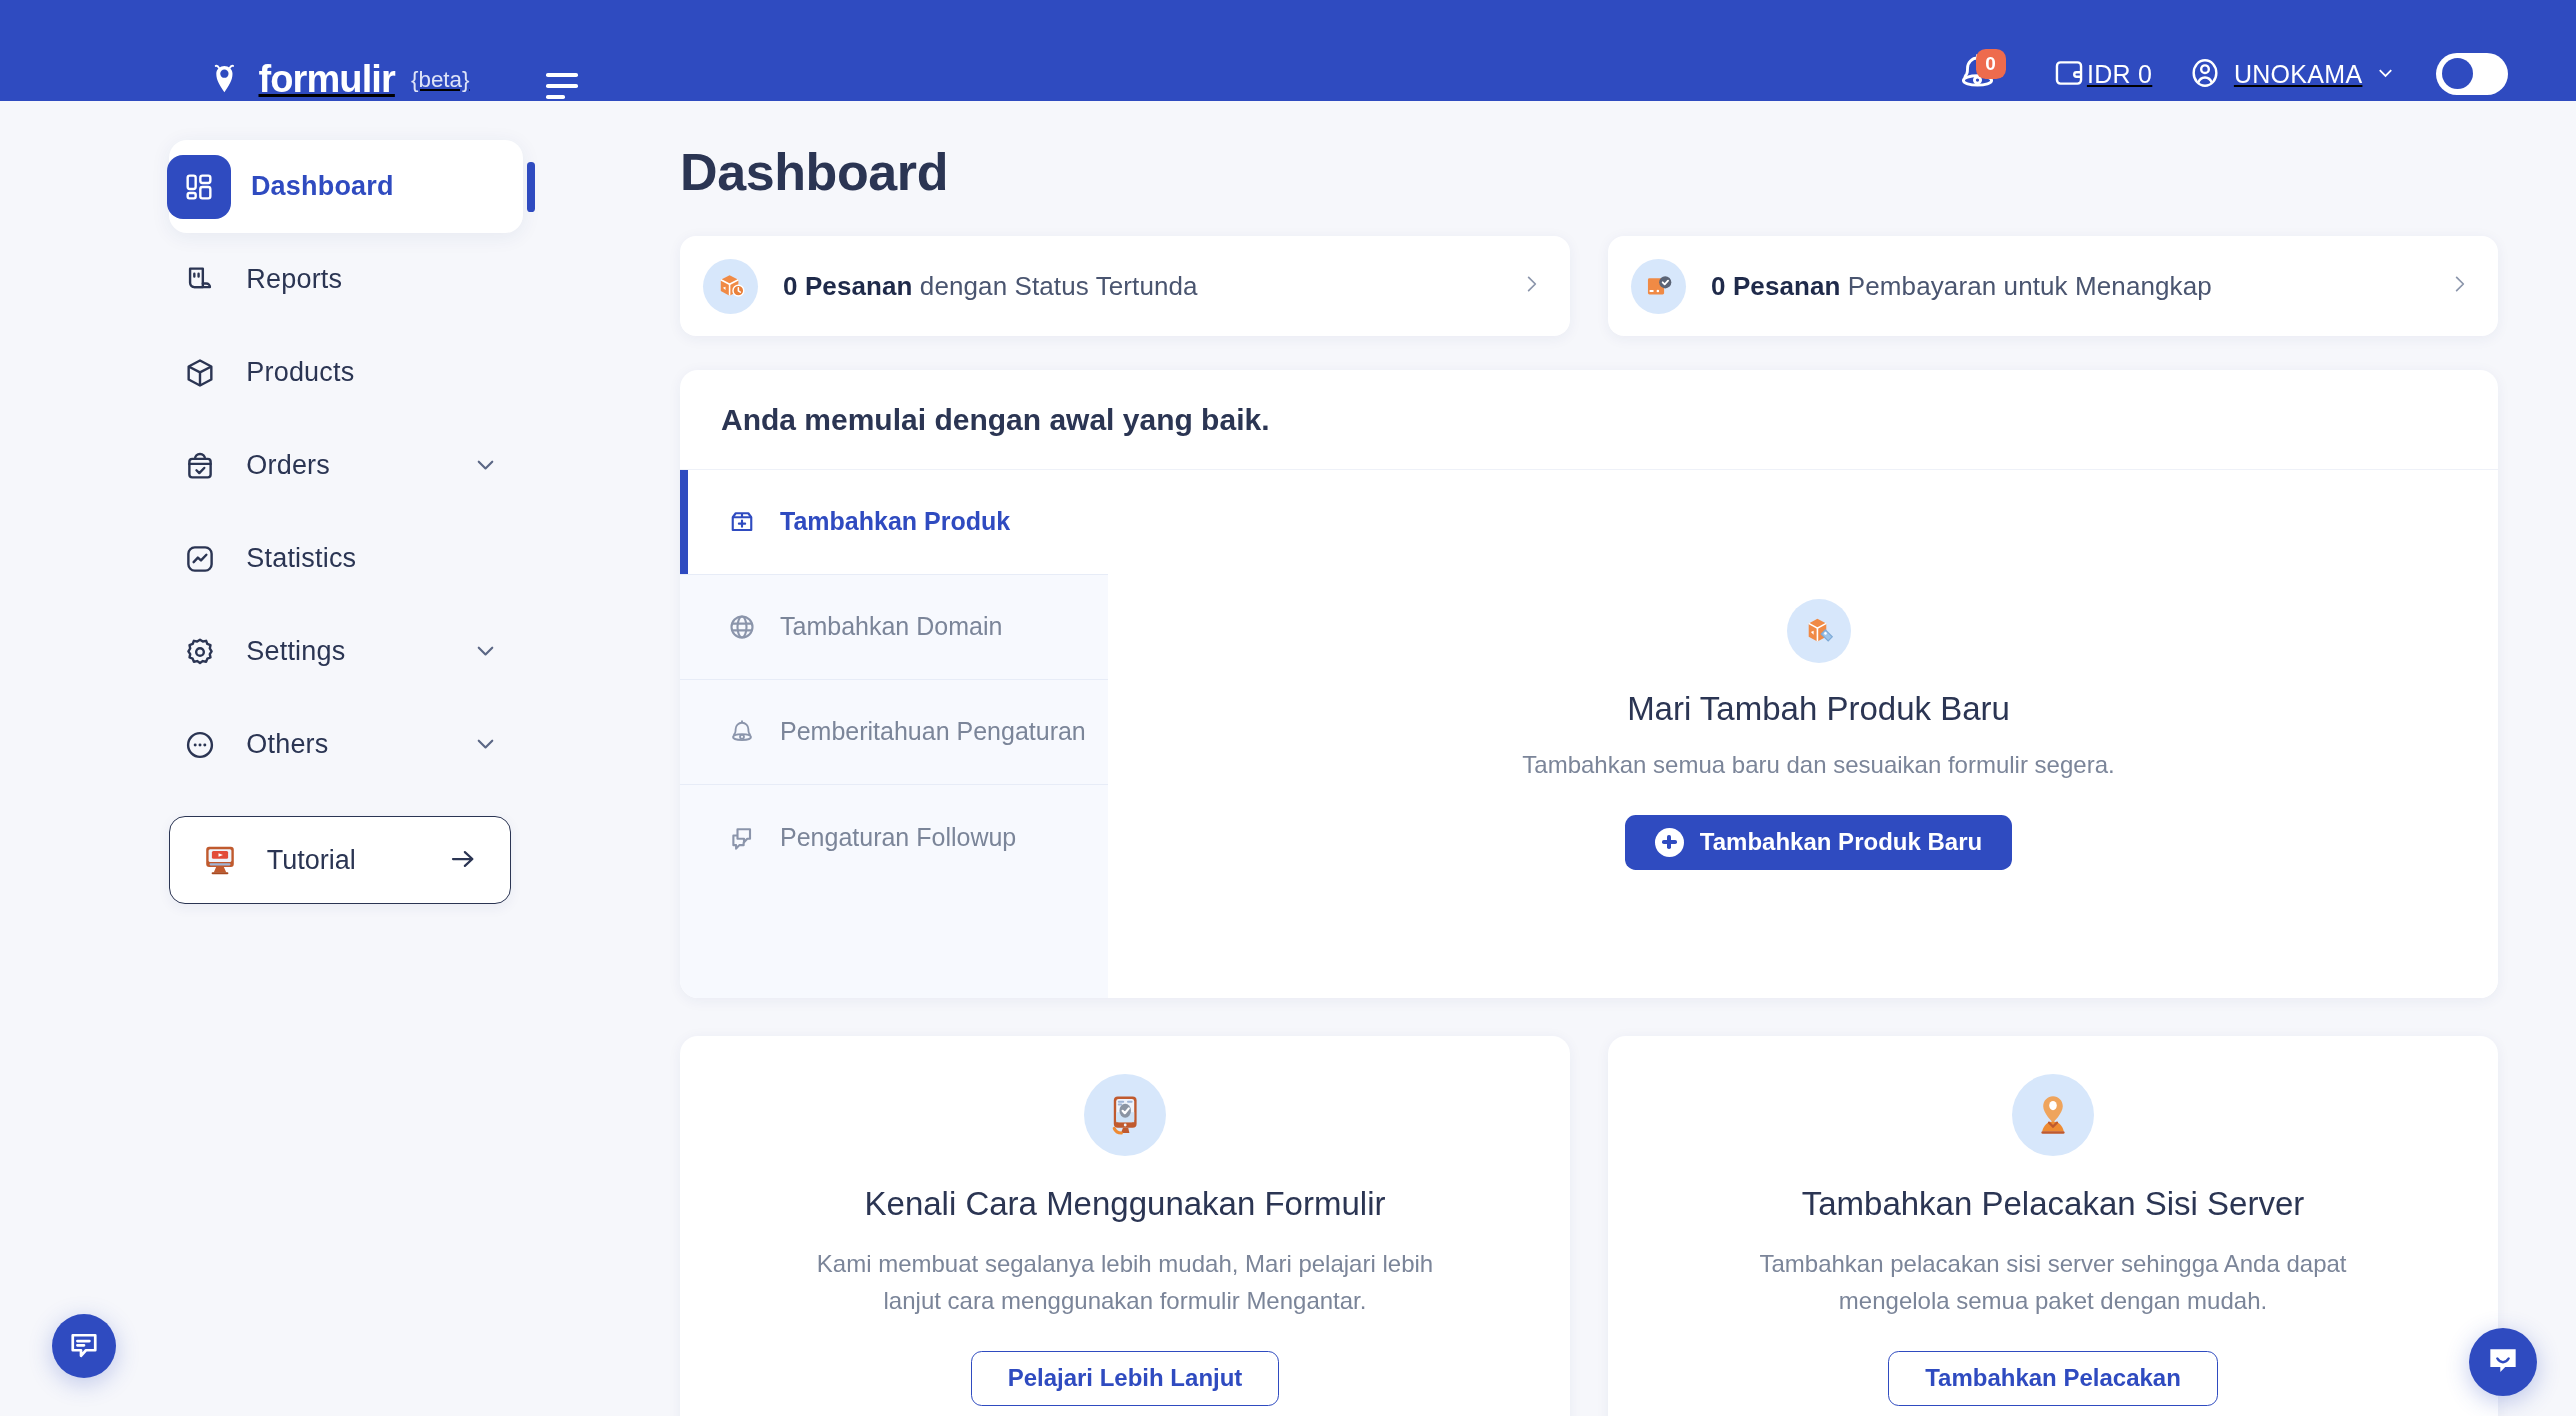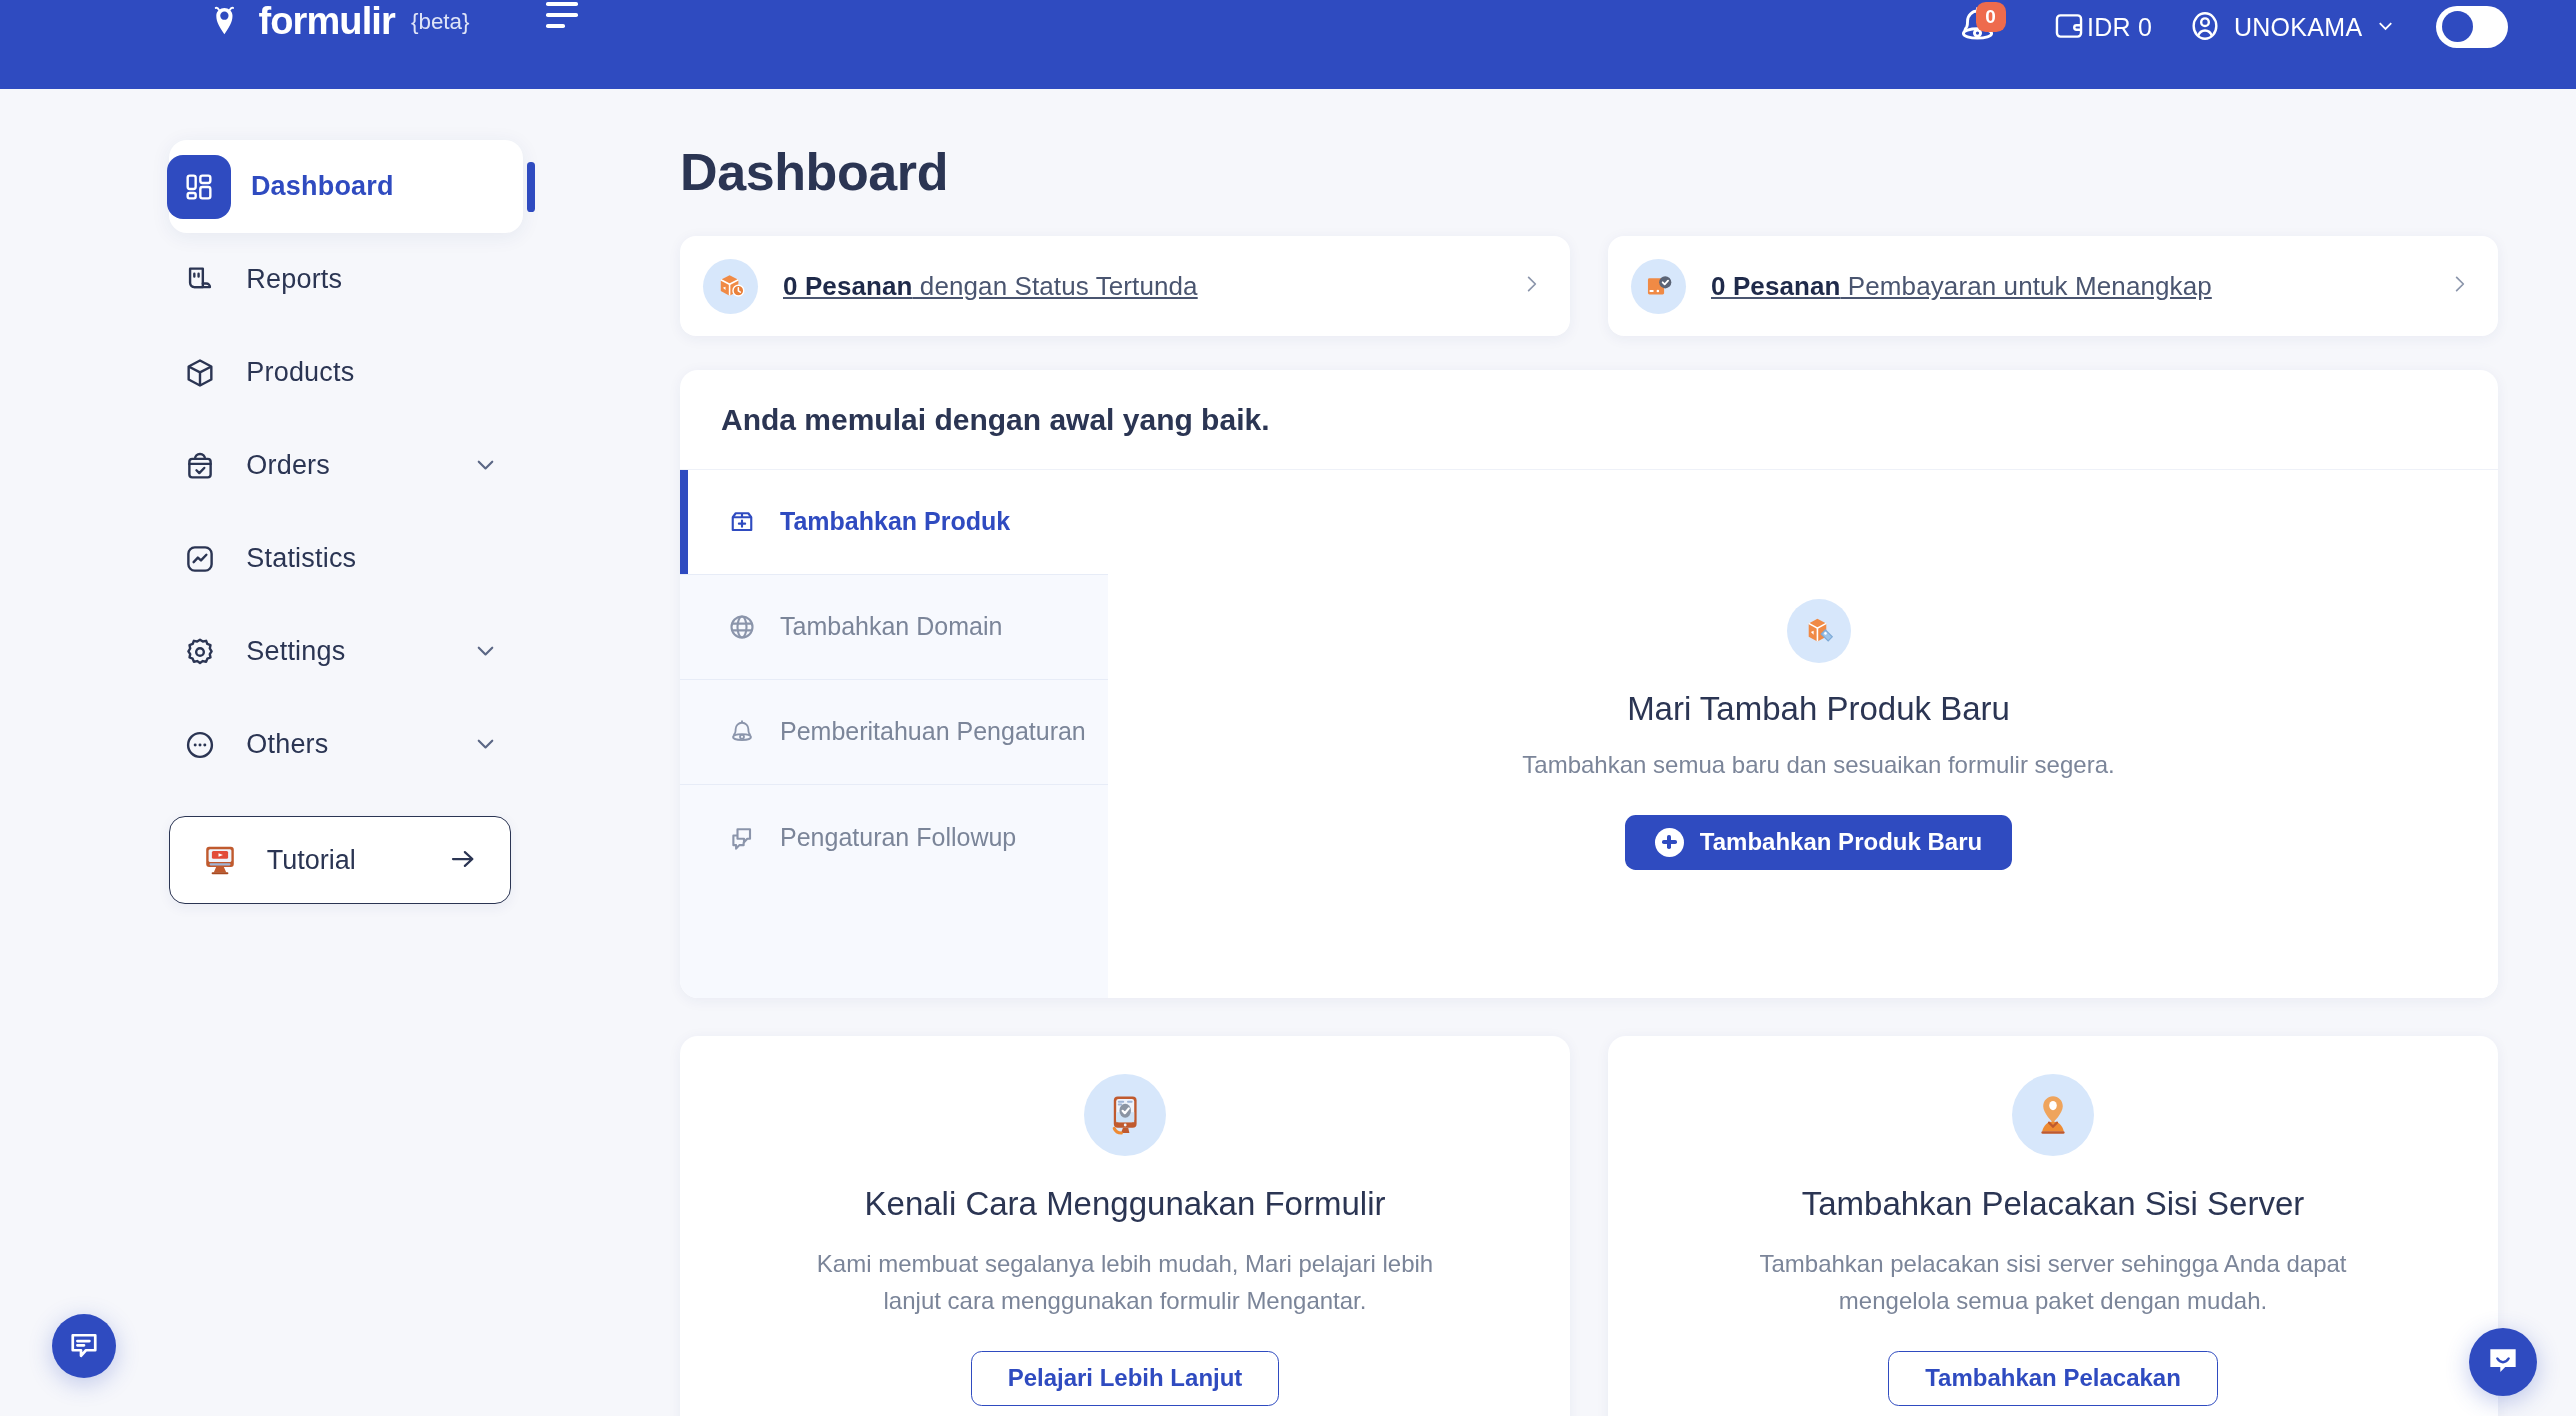--- a/index.html
+++ b/index.html
@@ -7,23 +7,23 @@
     width: 2576px; height: 1417px;
     font-family: "Liberation Sans", sans-serif;
     background: #f6f7fb;
     overflow: hidden;
   }
   body { position: relative; }
 
   
   .topbar {
     position: absolute; top: 0; left: 0;
-    width: 2576px; height: 89px;
+    width: 2576px; height: 101px;
     background: #2f4bc0;
-    display: flex; align-items: flex-start;
+    display: flex; align-items: flex-end; text-decoration: underline;
   }
   .brand {
     display: flex; align-items: center; gap: 12.5px;
     margin-left: 210px;
   }
   .brand-mark { width: 36px; height: 36px; display: block; }
   .brand-word {
     color: #ffffff; font-size: 38px; font-weight: 700;
     letter-spacing: -0.9px;
   }
@@ -134,21 +134,21 @@
   .stat-card {
     flex: 1 1 0; height: 100px; background:#fff; border-radius: 16px;
     display:flex; align-items:center; padding: 0 27px 0 23px;
     box-shadow: 0 2.7px 14.3px rgba(35,55,120,.06); cursor:pointer;
   }
   .stat-ico {
     width: 55px; height: 55px; border-radius: 50%;
     background: #d7e7fb; display:flex; align-items:center; justify-content:center;
     flex: 0 0 55px;
   }
-  .stat-text { margin-left: 25px; font-size: 26px; color:#4a5570; letter-spacing:0.1px;text-decoration:underline; }
+  .stat-text { margin-left: 25px; font-size: 26px; color:#4a5570; letter-spacing:0.1px; }
   .stat-text b { color:#1f2a4a; font-weight: 700; }
   .stat-chev { margin-left: auto; color:#7b8599; font-size: 32px; line-height: 1; }
 
   .started-card {
     margin-top: 34px; margin-right: 39px;
     background:#fff; border-radius: 18px; overflow:hidden;
     box-shadow: 0 2.7px 14.3px rgba(35,55,120,.06);
   }
   .started-head {
     height: 100px; display:flex; align-items:center;

